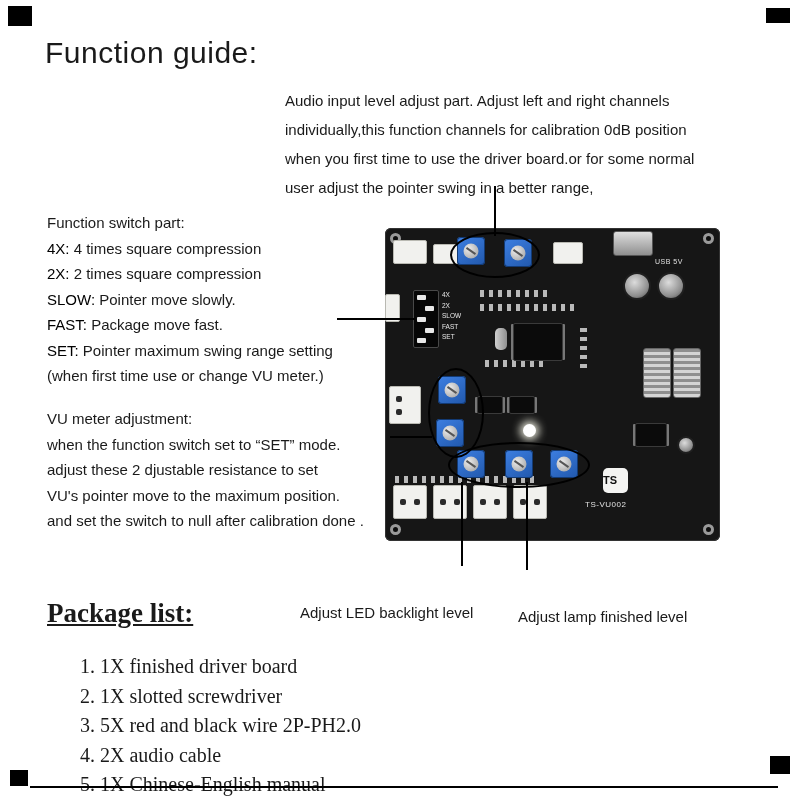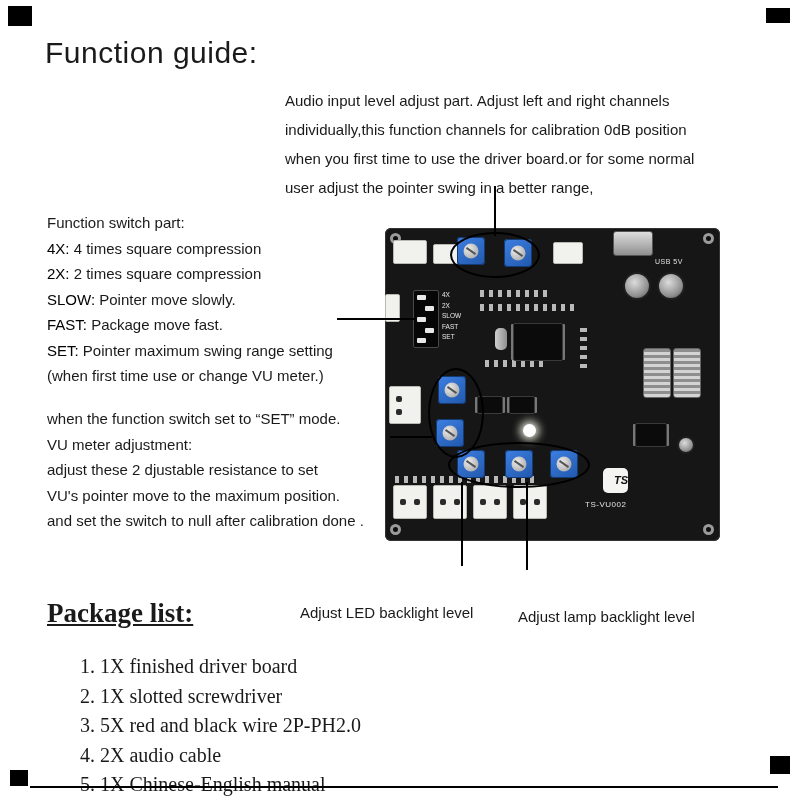--- a/index.html
+++ b/index.html
@@ -30,21 +30,21 @@
   .cap{position:absolute;border-radius:50%;background:radial-gradient(circle at 40% 35%, #dcdcdc, #8d8d8d 65%, #3d3d3d);border:2px solid #1f1f1f;box-sizing:border-box;}
   .ic{position:absolute;background:#0b0b0b;border:1px solid #3a3a3a;border-radius:2px;box-shadow:-3px 0 0 -1px #777, 3px 0 0 -1px #777;}
   .hs{position:absolute;background:repeating-linear-gradient(0deg,#d4d4d4 0 3px,#8e8e8e 3px 6px);border:1px solid #666;border-radius:3px;}
   .smdrow{position:absolute;height:7px;background:repeating-linear-gradient(90deg,#b9b9b9 0 4px, rgba(0,0,0,0) 4px 9px);}
   .smdcol{position:absolute;width:7px;background:repeating-linear-gradient(0deg,#b9b9b9 0 4px, rgba(0,0,0,0) 4px 9px);}
   .dip{position:absolute;background:#060606;border:1px solid #484848;border-radius:2px;}
   .dipslot{position:absolute;width:9px;height:5px;background:#e8e8e8;border-radius:1px;}
   .bt{position:absolute;color:#e0e0e0;font-size:7px;letter-spacing:0.5px;}
   .swlabels{position:absolute;color:#e8e8e8;font-size:6.5px;line-height:10.5px;}
   .led{position:absolute;width:13px;height:13px;border-radius:50%;background:#ffffff;box-shadow:0 0 9px 3px rgba(255,255,240,0.9);}
-  .logo{position:absolute;width:25px;height:25px;background:#f4f4f2;border-radius:5px;color:#111;font-size:11px;font-weight:bold;text-align:right;line-height:25px;font-style:italic;}
+  .logo{position:absolute;width:25px;height:25px;background:#f4f4f2;border-radius:5px;color:#111;font-size:11px;font-weight:bold;text-align:left;line-height:25px;}
 </style>
 </head>
 <body>
 
 <div class="cornermark" style="left:8px;top:6px;width:24px;height:20px;"></div>
 <div class="cornermark" style="left:766px;top:8px;width:24px;height:15px;"></div>
 <div class="cornermark" style="left:10px;top:770px;width:18px;height:16px;"></div>
 <div class="cornermark" style="left:770px;top:756px;width:20px;height:18px;"></div>
 
 <div class="abs h1" style="left:45px;top:36px;">Function guide:</div>
@@ -60,22 +60,22 @@
   <div>Function switch part:</div>
   <div><span class="red">4X:</span><span> 4 times square compression</span></div>
   <div><span class="red">2X:</span><span> 2 times square compression</span></div>
   <div><span class="red">SLOW:</span><span> Pointer move slowly.</span></div>
   <div><span class="red">FAST:</span><span> Package move fast.</span></div>
   <div><span class="red">SET:</span><span> Pointer maximum swing range setting</span></div>
   <div>(when first time use or change VU meter.)</div>
 </div>
 
 <div class="abs block" style="left:47px;top:406px;">
+  <div>VU meter adjustment:</div>
   <div>when the function switch set to “SET” mode.</div>
-  <div>VU meter adjustment:</div>
   <div>adjust these 2 djustable resistance to set</div>
   <div>VU's pointer move to the maximum position.</div>
   <div>and set the switch to null after calibration done .</div>
 </div>
 
 <div id="board">
 
   <div class="hole" style="left:5px;top:5px;"></div>
   <div class="hole" style="left:318px;top:5px;"></div>
   <div class="hole" style="left:5px;top:296px;"></div>
@@ -161,21 +161,21 @@
 <div class="ellipse" style="left:428px;top:368px;width:52px;height:86px;"></div>
 <div class="ellipse" style="left:448px;top:442px;width:138px;height:42px;"></div>
 
 <div class="cline" style="left:494px;top:186px;width:2px;height:50px;"></div>
 <div class="cline" style="left:337px;top:318px;width:78px;height:2px;"></div>
 <div class="cline" style="left:390px;top:436px;width:42px;height:2px;"></div>
 <div class="cline" style="left:461px;top:482px;width:2px;height:84px;"></div>
 <div class="cline" style="left:526px;top:482px;width:2px;height:88px;"></div>
 
 <div class="abs callout-label" style="left:300px;top:568px;">Adjust LED backlight level</div>
-<div class="abs callout-label" style="left:518px;top:572px;">Adjust lamp backlight level</div>
+<div class="abs callout-label" style="left:518px;top:572px;">Adjust lamp finished level</div>
 
 <div class="abs pkg-h" style="left:47px;top:598px;">Package list:</div>
 <div class="abs pkg-items" style="left:80px;top:652px;">
   <div>1. 1X finished driver board</div>
   <div>2. 1X slotted screwdriver</div>
   <div>3. 5X red and black wire 2P-PH2.0</div>
   <div>4. 2X audio cable</div>
   <div>5. 1X Chinese-English manual</div>
 </div>
 

